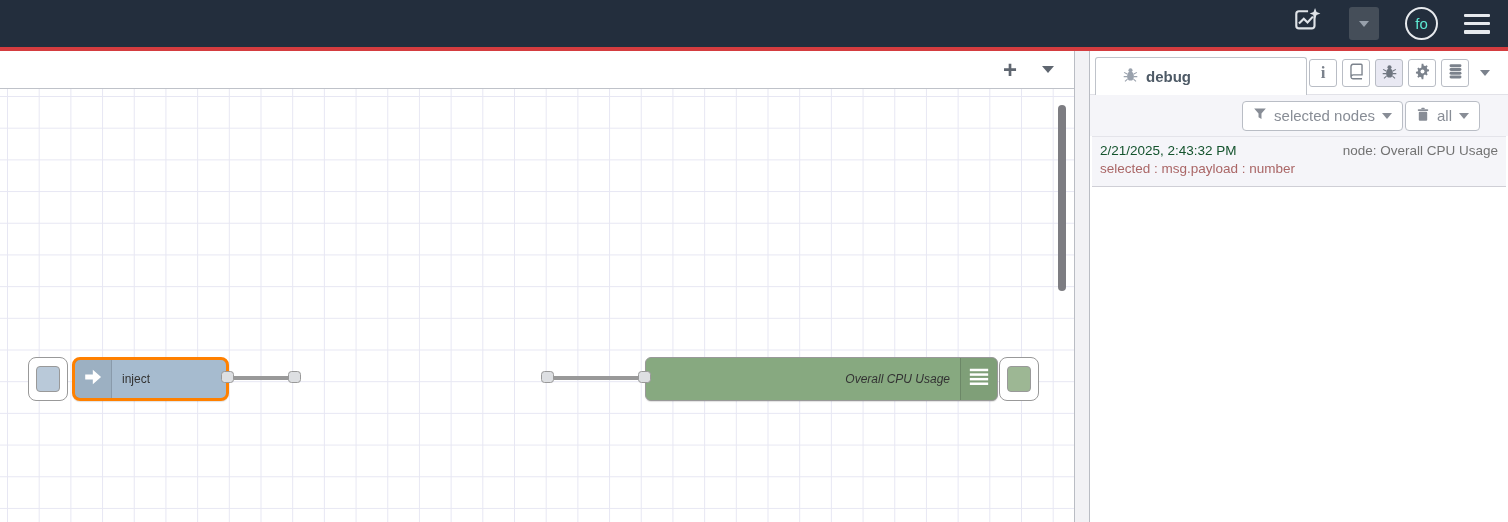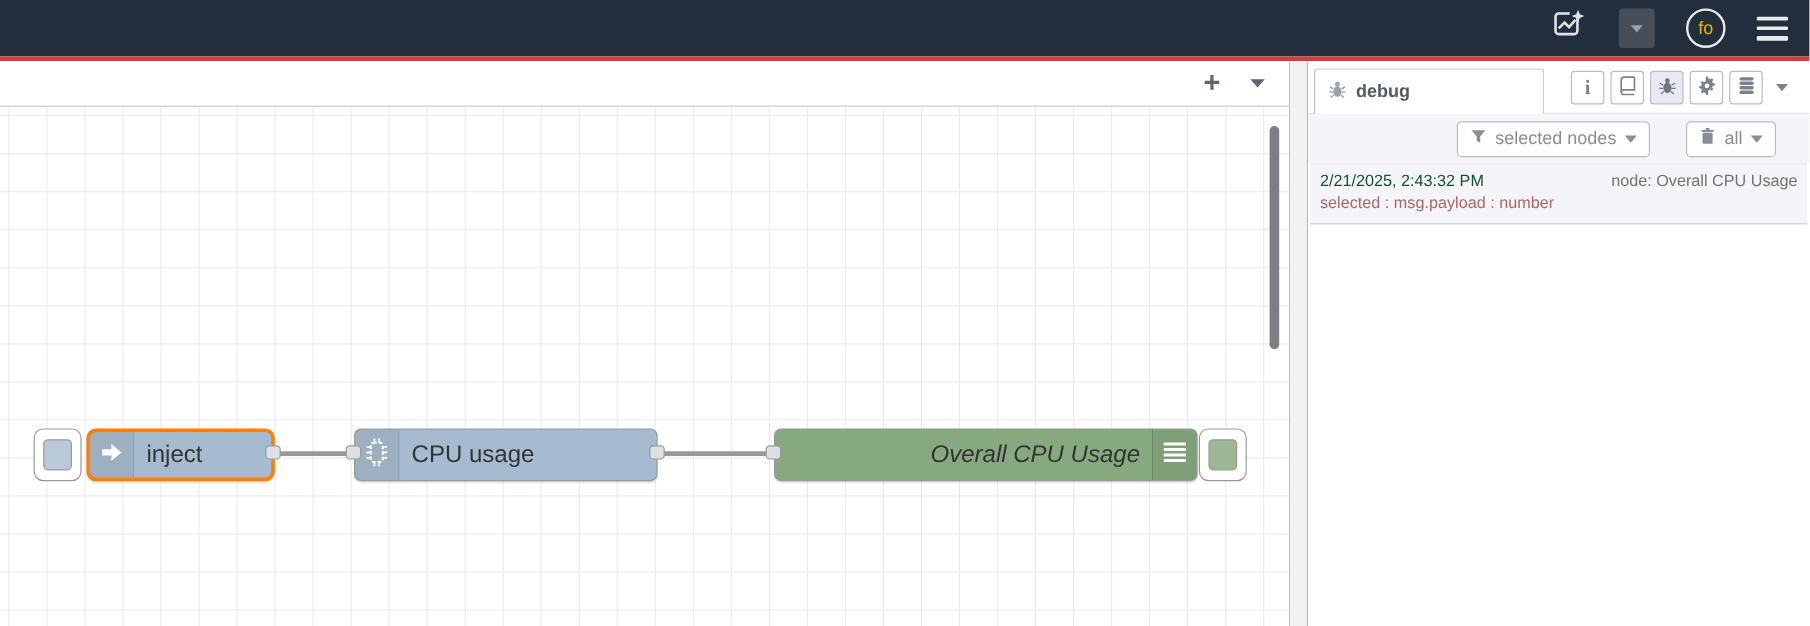--- a/index.html
+++ b/index.html
@@ -12,21 +12,21 @@
     display: flex; align-items: center; justify-content: flex-end;
     padding-right: 18px;
   }
   .hdr-iconbtn { background: none; border: none; cursor: pointer; display: flex; align-items: center; justify-content: center; }
   .sparkle-btn { width: 40px; height: 40px; margin-right: 22px; }
   .deploy-group { display: flex; align-items: stretch; background: #454e59; border-radius: 3px; height: 33px; margin-right: 26px; overflow: hidden; }
   .deploy-main { display: flex; align-items: center; gap: 10px; padding: 0 14px 0 12px; border: none; background: transparent; cursor: default; }
   .deploy-label { color: #98a1ac; font-size: 16px; letter-spacing: .2px; }
   .deploy-caret-btn { width: 30px; display: flex; align-items: center; justify-content: center; background: transparent; border: none; cursor: pointer; }
   .caret { width: 0; height: 0; border-left: 5px solid transparent; border-right: 5px solid transparent; border-top: 6px solid #98a1ac; }
-  .avatar { width: 33px; height: 33px; border-radius: 50%; border: 2px solid #e7eaee; color: #eab308;
+  .avatar { width: 33px; height: 33px; border-radius: 50%; border: 2px solid #e7eaee; color: #5eead4;
     display: flex; align-items: center; justify-content: center; font-size: 15px; margin-right: 26px; background: transparent; cursor: pointer; }
   .hamburger { width: 26px; height: 20px; display: flex; flex-direction: column; justify-content: space-between; background: none; border: none; cursor: pointer; }
   .hamburger span { display: block; height: 3.5px; background: #e7eaee; border-radius: 1px; }
 
   .red-line { height: 4px; background: var(--accent-red, #d43c3f); }
 
   
   .main { display: flex; height: 471px; }
   .workspace { width: 1075px; border-right: 1px solid #babdc4; display: flex; flex-direction: column; background: #fff; }
   .splitter { width: 14px; background: #f2f2f5; }
@@ -52,47 +52,47 @@
     border-radius: 3.5px; z-index: 3; }
 
   .node { position: absolute; height: 44px; border-radius: 6px; border: 1.5px solid #999;
     display: flex; align-items: stretch; z-index: 2; box-shadow: 0 1px 1px rgba(0,0,0,.12); }
   .node-blue { background: var(--node-blue, #a6bbcf); }
   .node-green { background: var(--node-green, #87a980); }
   .node.selected { border: 3.5px solid var(--selection-orange, #ff8000); border-radius: 8px; }
   .icon-region { width: 37px; background: rgba(0,0,0,.06); display: flex; align-items: center; justify-content: center; flex: 0 0 37px; }
   .icon-region.left { border-right: 1px solid rgba(0,0,0,.12); border-radius: 4px 0 0 4px; }
   .icon-region.right { border-left: 1px solid rgba(0,0,0,.15); border-radius: 0 4px 4px 0; }
-  .node-label { flex: 1; display: flex; align-items: center; font-size: 20px; color: #333; padding: 0 10px; white-space: nowrap; }
+  .node-label { flex: 1; display: flex; align-items: center; font-size: 12px; color: #333; padding: 0 10px; white-space: nowrap; }
   .node-label.right { justify-content: flex-end; font-style: italic; }
 
   .side-button { position: absolute; width: 40px; height: 44px; background: #fff; border: 1.5px solid #999;
     border-radius: 8px; z-index: 1; display: flex; align-items: center; justify-content: center; cursor: pointer; }
   .side-button .inner { width: 24px; height: 26px; border: 1px solid #999; border-radius: 4px; }
   .inner.blue { background: #b9c9d9; }
   .inner.green { background: #9db794; }
 
   .vscroll-thumb { position: absolute; left: 1058px; top: 16px; width: 8px; height: 186px;
     background: #7d7d82; border-radius: 4px; z-index: 4; cursor: pointer; }
 
   
   .sidebar-tabs { position: relative; height: 44px; background: #fff; border-bottom: 1px solid #e2e2e8; flex: 0 0 44px; }
-  .debug-tab { position: absolute; left: 5px; top: 6px; bottom: -1px; width: 192px; background: #fff;
+  .debug-tab { position: absolute; left: 5px; top: 6px; bottom: -1px; width: 212px; background: #fff;
     border: 1px solid #bfc3ca; border-bottom: none; border-radius: 3px 3px 0 0; z-index: 2;
-    display: flex; align-items: center; gap: 7px; padding-left: 10px; cursor: pointer; }
+    display: flex; align-items: center; gap: 7px; padding-left: 26px; cursor: pointer; }
   .debug-tab-label { font-weight: bold; font-size: 15px; color: #4e5a66; }
   .side-iconbar { position: absolute; right: 12px; top: 8px; display: flex; align-items: center; gap: 5px; }
   .side-iconbtn { width: 28px; height: 28px; border: 1px solid #b9bdc5; border-radius: 3px; background: #fff;
     display: flex; align-items: center; justify-content: center; cursor: pointer; }
   .side-iconbtn.active { background: #e9e9f3; }
   .side-caret-btn { width: 22px; height: 28px; border: none; background: none; display: flex; align-items: center; justify-content: center; cursor: pointer; }
   .caret-sm { width: 0; height: 0; border-left: 5px solid transparent; border-right: 5px solid transparent; border-top: 6px solid #7b828c; }
 
   .debug-toolbar { height: 41px; background: #f5f5f9; display: flex; align-items: center; justify-content: flex-end;
-    gap: 30px; padding-right: 28px; flex: 0 0 41px; }
+    gap: 2px; padding-right: 28px; flex: 0 0 41px; }
   .filter-btn { height: 30px; background: #fff; border: 1px solid #b9bdc5; border-radius: 4px;
     display: flex; align-items: center; gap: 7px; padding: 0 10px; color: #888d96; font-size: 15px; cursor: pointer; }
 
   .debug-messages { flex: 1; background: #fff; overflow: hidden; }
   .debug-msg { margin: 0 2px; background: #f5f5f9; border-top: 1px solid #e4e4ea; border-bottom: 1px solid #cfcfd6;
     padding: 4px 8px 8px 8px; cursor: default; }
   .msg-meta { display: flex; justify-content: space-between; align-items: baseline; font-size: 13.5px; padding: 2px 0; }
   .msg-ts { color: #14532d; }
   .msg-node { color: #737373; }
   .msg-prop { font-size: 13.5px; color: var(--debug-property-red, #aa6666); padding: 1px 0 2px 0; }
@@ -158,33 +158,20 @@
           <span>
             <svg width="22" height="22" viewBox="0 0 24 24">
               <path d="M3.5 9.2h8.3V4.2l9 7.8-9 7.8v-5H3.5z" fill="#fff"></path>
             </svg>
           </span>
         </div>
         <span class="node-label">inject</span>
       </div>
       <div class="port" style="left:221px; top:282px;"></div>
 
-      <div class="node node-blue" style="left:295px; top:268px; width:253px;">
-        <div class="icon-region left">
-          <span>
-            <svg width="24" height="26" viewBox="0 0 24 26">
-              <rect x="7" y="5" width="10" height="16" rx="2" fill="none" stroke="#fff" stroke-width="1.7" stroke-dasharray="3 1.6"></rect>
-              <g stroke="#fff" stroke-width="1.4">
-                <path d="M7 8.5H3.5 M7 13H3.5 M7 17.5H3.5 M20.5 8.5H17 M20.5 13H17 M20.5 17.5H17 M10 5V1.5 M14 5V1.5 M10 24.5V21 M14 24.5V21"></path>
-              </g>
-            </svg>
-          </span>
-        </div>
-        <span class="node-label">CPU usage</span>
-      </div>
       <div class="port" style="left:288px; top:282px;"></div>
       <div class="port" style="left:541px; top:282px;"></div>
 
       <div class="node node-green" style="left:645px; top:268px; width:353px;">
         <span class="node-label right">Overall CPU Usage</span>
         <div class="icon-region right">
           <span>
             <svg width="22" height="24" viewBox="0 0 24 24">
               <g fill="#fff">
                 <rect x="2" y="3" width="20" height="2.7"></rect>

